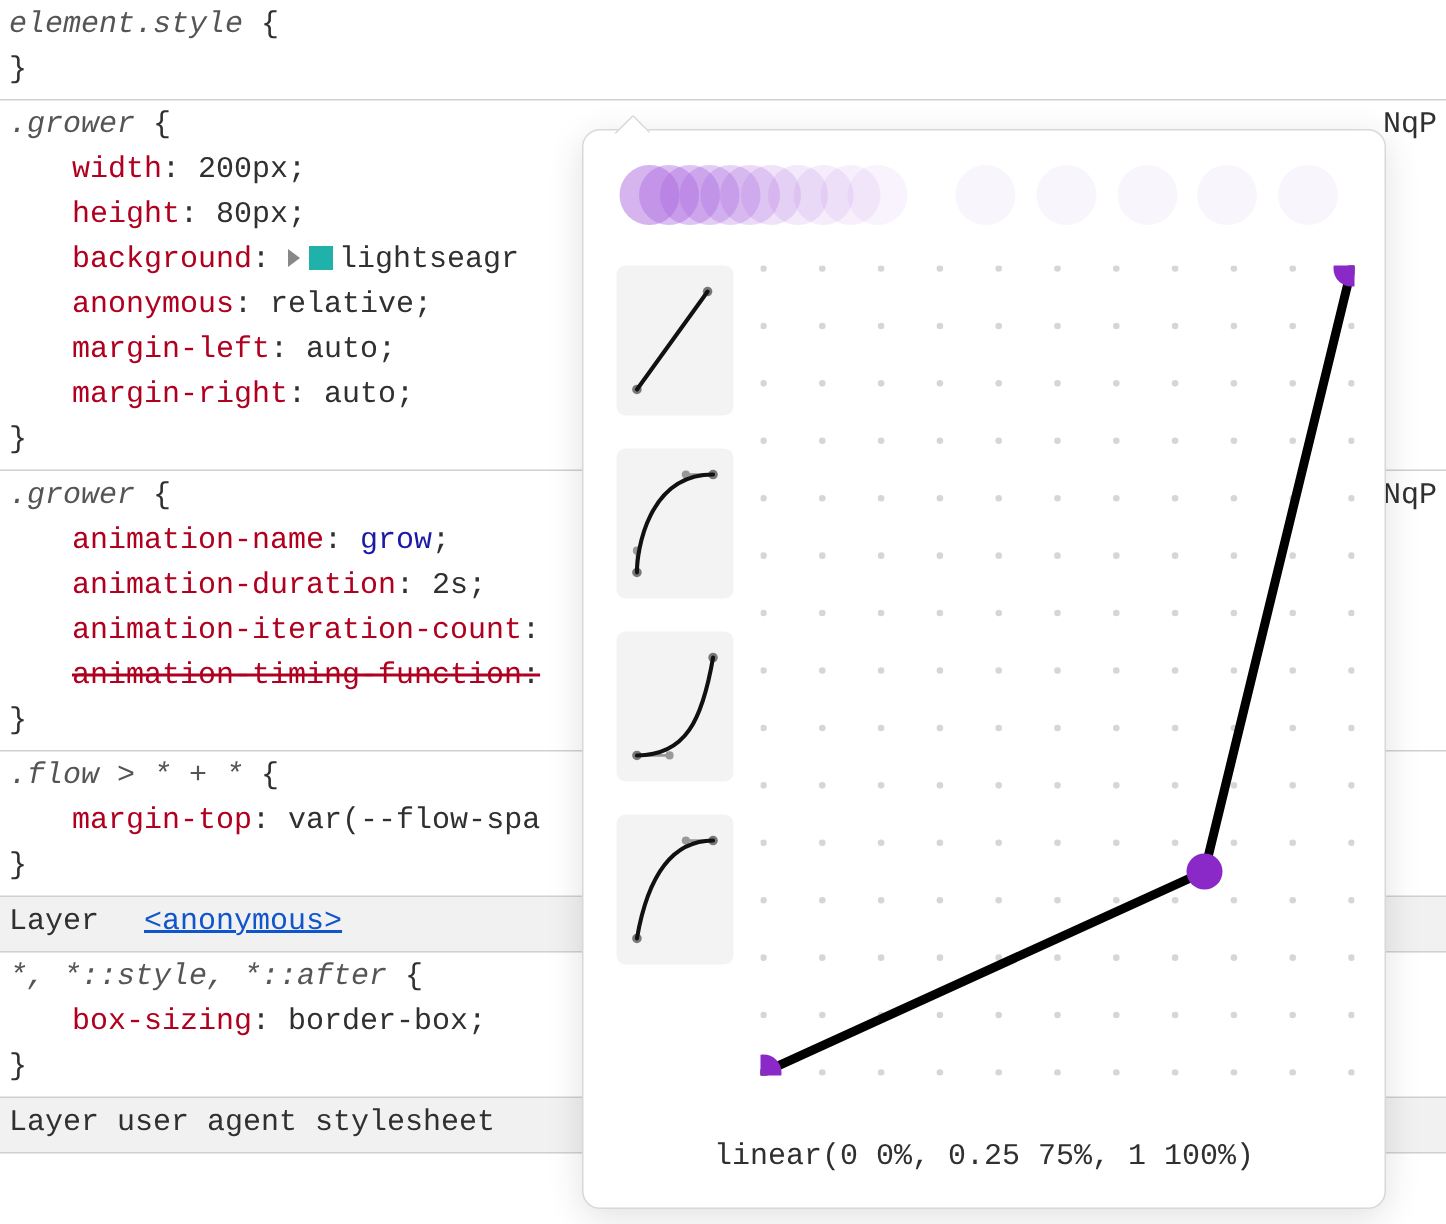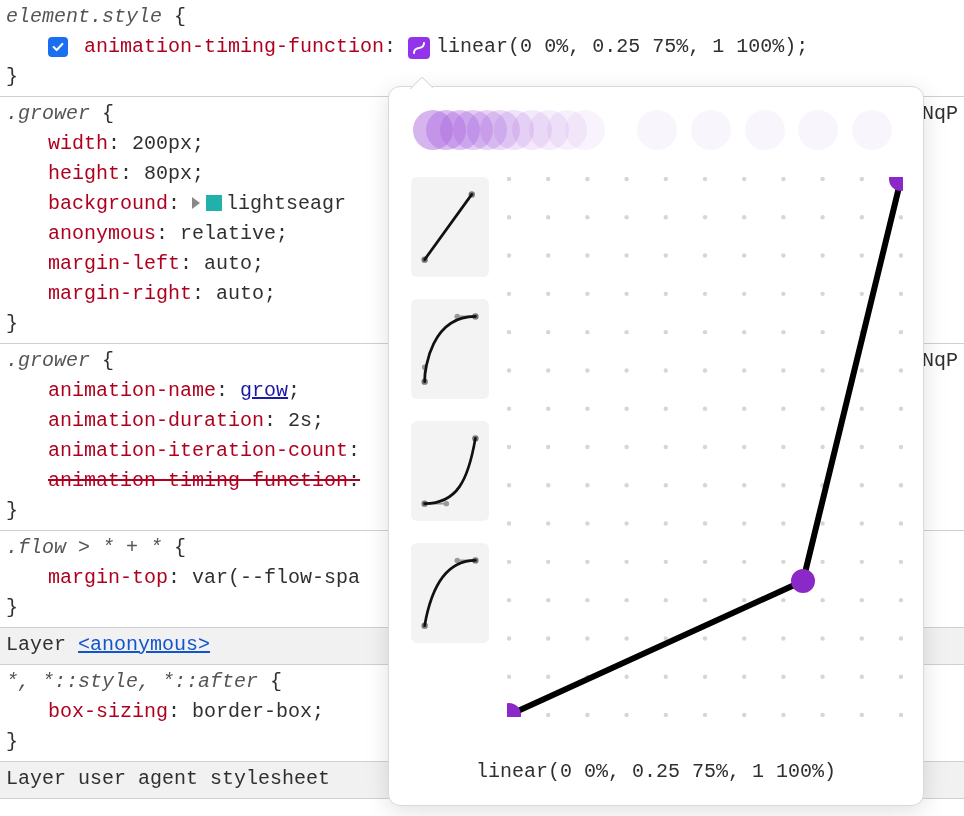--- a/index.html
+++ b/index.html
@@ -19,21 +19,21 @@
     border-bottom: 1px solid #d0d0d0;
     padding: 2px 6px 4px 6px;
     position: relative;
   }
   .rule-block.gray { background: #f1f1f1; }
   .selector { color: #555; font-style: italic; }
   .brace { color: #303030; }
   .decl { padding-left: 42px; text-indent: -0px; white-space: nowrap; }
   .prop { color: #b00020; }
   .val { color: #303030; }
-  .val-ident { color: #1a1aa6; text-decoration: underline; }
+  .val-ident { color: #1a1aa6; }
   .punc { color: #303030; }
   .strike { text-decoration: line-through; color: #b00020; }
   .checkbox {
     display: inline-flex;
     align-items: center;
     justify-content: center;
     width: 20px; height: 20px;
     border-radius: 4px;
     background: #1a6ef0;
     color: #fff;
@@ -62,21 +62,21 @@
   }
   .disclosure {
     display: inline-block;
     width: 0; height: 0;
     border-top: 6px solid transparent;
     border-bottom: 6px solid transparent;
     border-left: 8px solid #888;
     vertical-align: 0px;
     margin-right: 6px;
   }
-  .layer-link { color: #1155cc; text-decoration: underline; }
+  .layer-link { color: #1155cc; text-decoration: underline; margin-left: 18px; }
   .source-link {
     position: absolute;
     right: 6px;
     top: 2px;
     color: #303030;
   }
   
   .popover {
     position: absolute;
     left: 388px;
@@ -152,33 +152,20 @@
   }
   .grid-dot { fill: #d6d6d6; }
   .curve-line { stroke: #000; stroke-width: 6; fill: none; stroke-linecap: round; }
   .handle { fill: #8b28c8; }
 </style>
 </head>
 <body>
 
 <div class="rule-block">
   <div><span class="selector">element.style</span> <span class="brace">{</span></div>
-  <div class="decl">
-    <span class="checkbox">
-      <svg class="check-svg" viewBox="0 0 16 16">
-          <path d="M3 8 L6.5 11.5 L13 4.5" stroke="#fff" stroke-width="2.4" fill="none" stroke-linecap="round" stroke-linejoin="round"></path>
-        </svg>
-    </span>
-    <span class="prop">animation-timing-function</span><span class="punc">:</span>
-    <span class="easing-swatch">
-      <svg viewBox="0 0 14 14">
-          <path d="M2 12 C2 4 12 10 12 2" stroke="#fff" stroke-width="2" fill="none" stroke-linecap="round"></path>
-        </svg>
-    </span><span class="val">linear(0 0%, 0.25 75%, 1 100%)</span><span class="punc">;</span>
-  </div>
   <div><span class="brace">}</span></div>
 </div>
 
 <div class="rule-block">
   <span class="source-link">NqP</span>
   <div><span class="selector">.grower</span> <span class="brace">{</span></div>
   <div class="decl"><span class="prop">width</span><span class="punc">:</span> <span class="val">200px</span><span class="punc">;</span></div>
   <div class="decl"><span class="prop">height</span><span class="punc">:</span> <span class="val">80px</span><span class="punc">;</span></div>
   <div class="decl"><span class="prop">background</span><span class="punc">:</span> <span class="disclosure"></span><span class="color-swatch"></span><span class="val">lightseagr</span></div>
   <div class="decl"><span class="prop">anonymous</span><span class="punc">:</span> <span class="val">relative</span><span class="punc">;</span></div>

